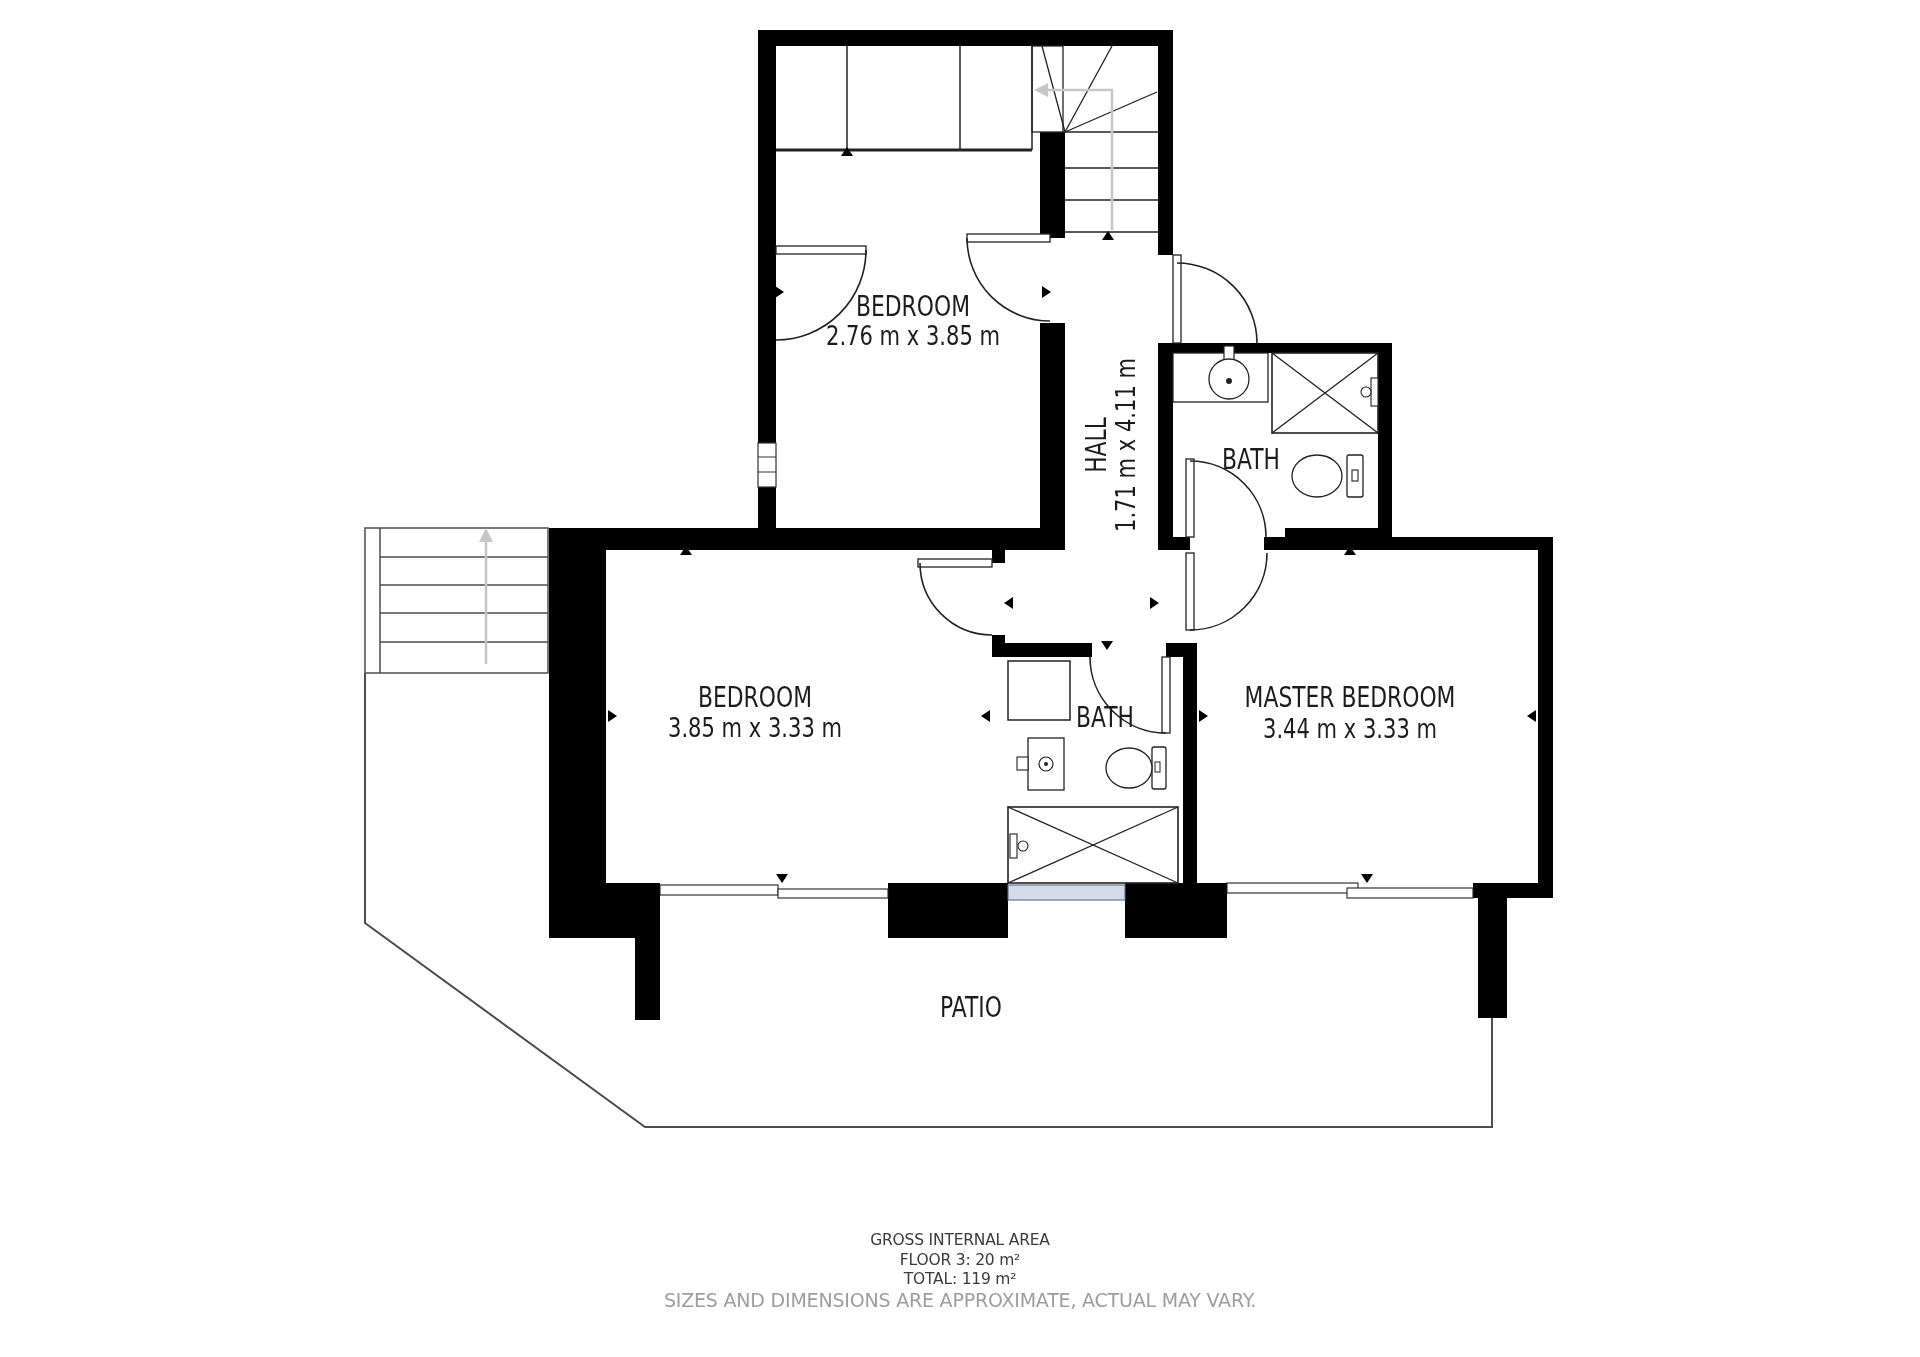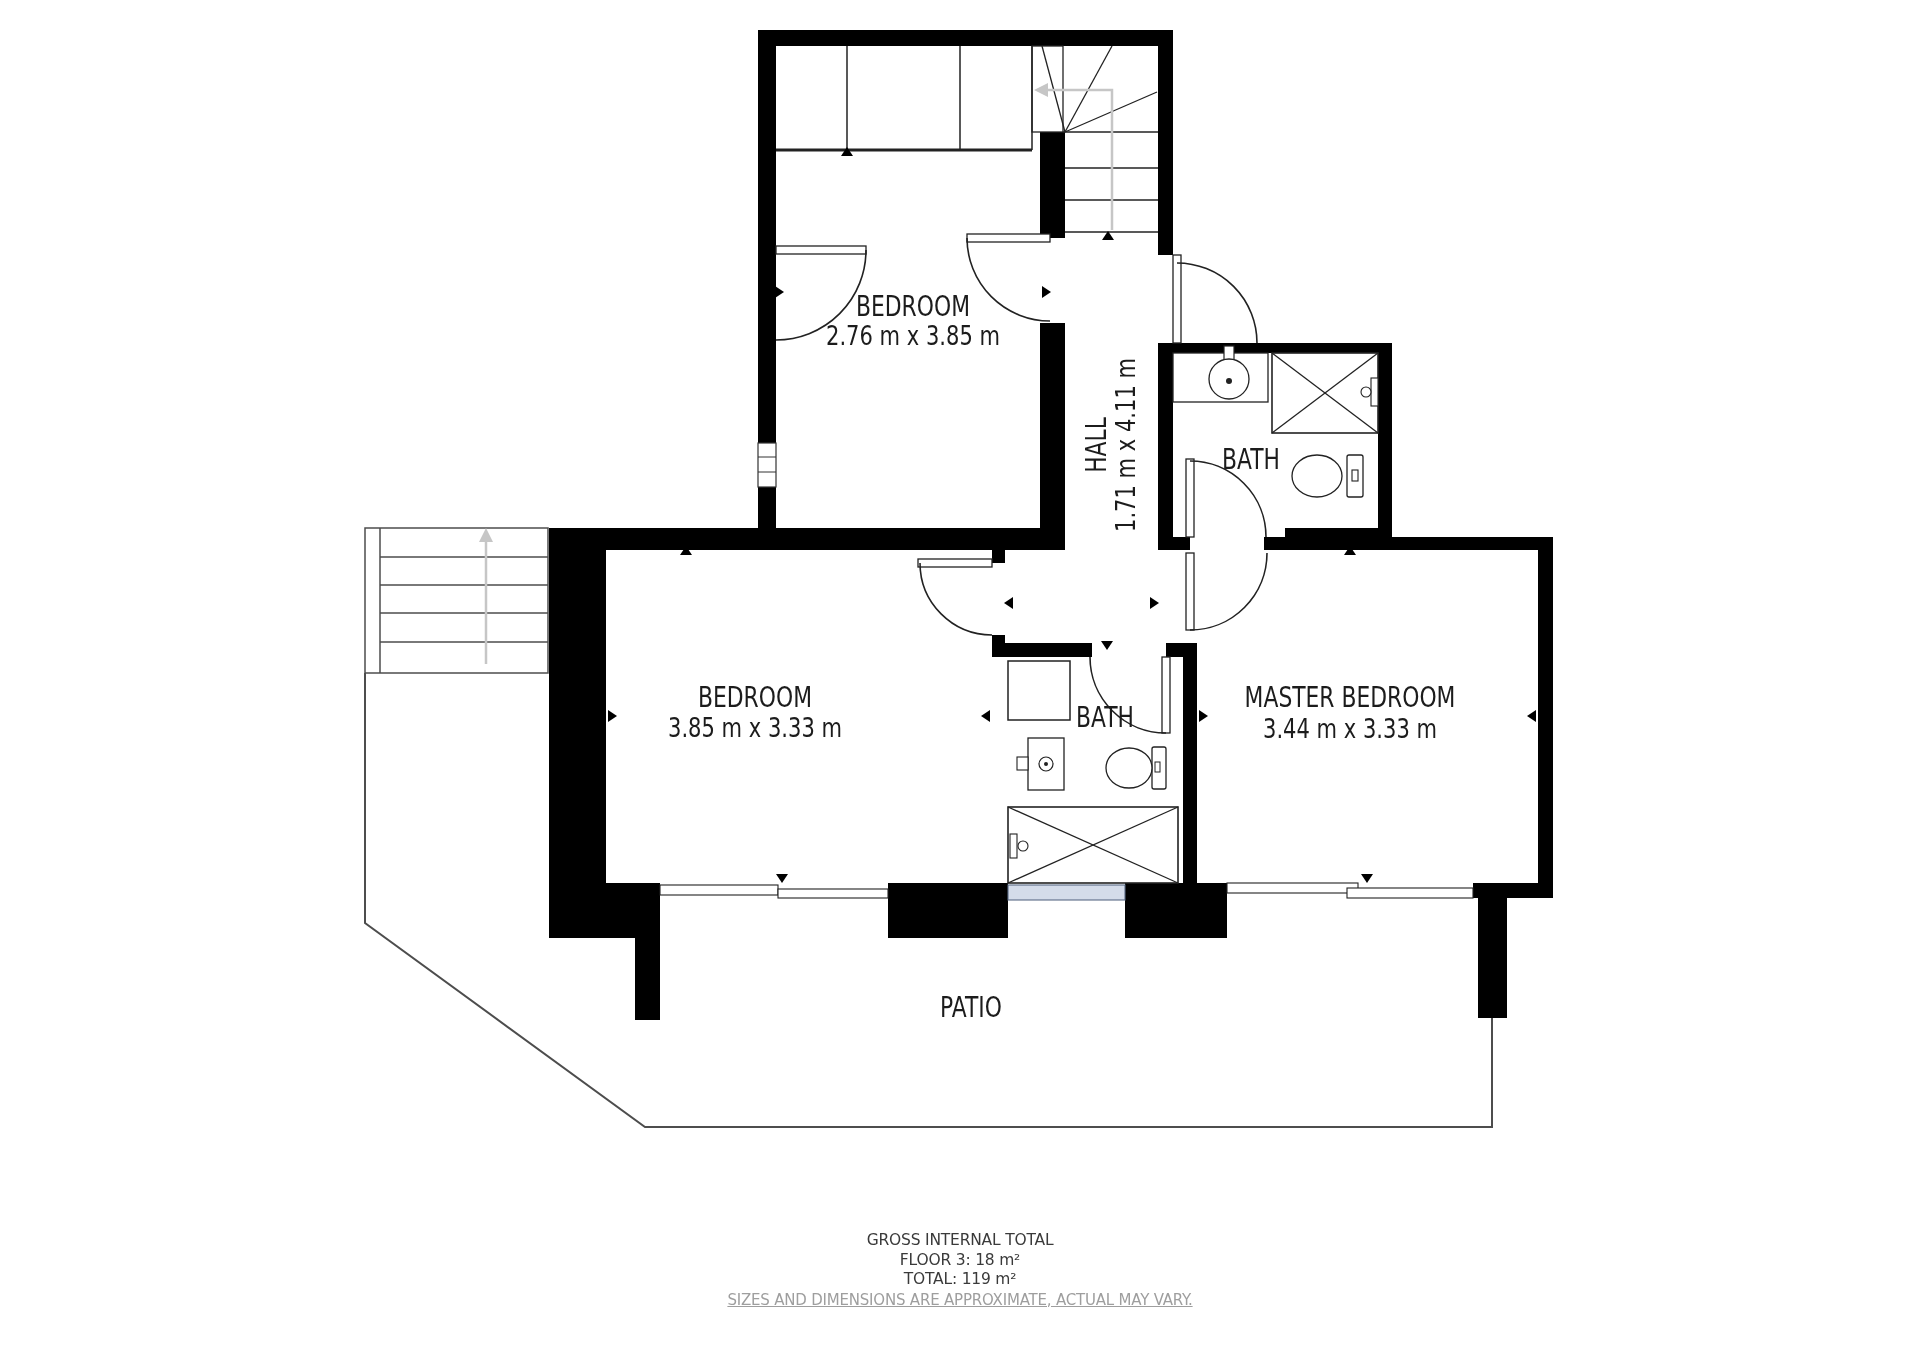--- a/index.html
+++ b/index.html
@@ -1,21 +1,21 @@
 <!DOCTYPE html>
 <html><head>
 <meta charset="utf-8">
 <style>
   html,body{margin:0;padding:0;background:#ffffff;}
   #stage{position:relative;width:1920px;height:1357px;background:#fff;overflow:hidden;
          font-family:"DejaVu Sans",sans-serif;}
   svg text{font-family:"DejaVu Sans",sans-serif;fill:#1c1c1c;}
   .footer{position:absolute;left:0;top:1231px;width:1920px;text-align:center;color:#3a3a3a;
           font-size:15.5px;line-height:19.5px;letter-spacing:-0.2px;}
-  .footer .disclaimer{color:#9e9e9e;font-size:15px;margin-top:1px;text-decoration:underline;}
+  .footer .disclaimer{color:#9e9e9e;font-size:19px;margin-top:1px;}
   .logo{position:absolute;left:1576px;top:1268px;display:flex;align-items:center;gap:13px;}
   .logo-text{font-size:43px;font-weight:bold;color:#3d3d3d;letter-spacing:-2px;}
 </style>
 </head>
 <body>
 
 <div id="stage">
 
 <svg width="1920" height="1357" viewBox="0 0 1920 1357" xmlns="http://www.w3.org/2000/svg">
 
@@ -209,21 +209,21 @@
 
     <text transform="translate(1350,707) scale(0.78,1)" font-size="28">MASTER BEDROOM</text>
     <text transform="translate(1350,738) scale(0.78,1)" font-size="27">3.44 m x 3.33 m</text>
 
     <text transform="translate(971,1017) scale(0.78,1)" font-size="28">PATIO</text>
   </g>
 </svg>
 
   
   <div class="footer">
-    <div>GROSS INTERNAL TOTAL</div>
-    <div>FLOOR 3: 18 m²</div>
+    <div>GROSS INTERNAL AREA</div>
+    <div>FLOOR 3: 20 m²</div>
     <div>TOTAL: 119 m²</div>
     <div class="disclaimer">SIZES AND DIMENSIONS ARE APPROXIMATE, ACTUAL MAY VARY.</div>
   </div>
 
   
 
 </div>
 
 </body></html>

